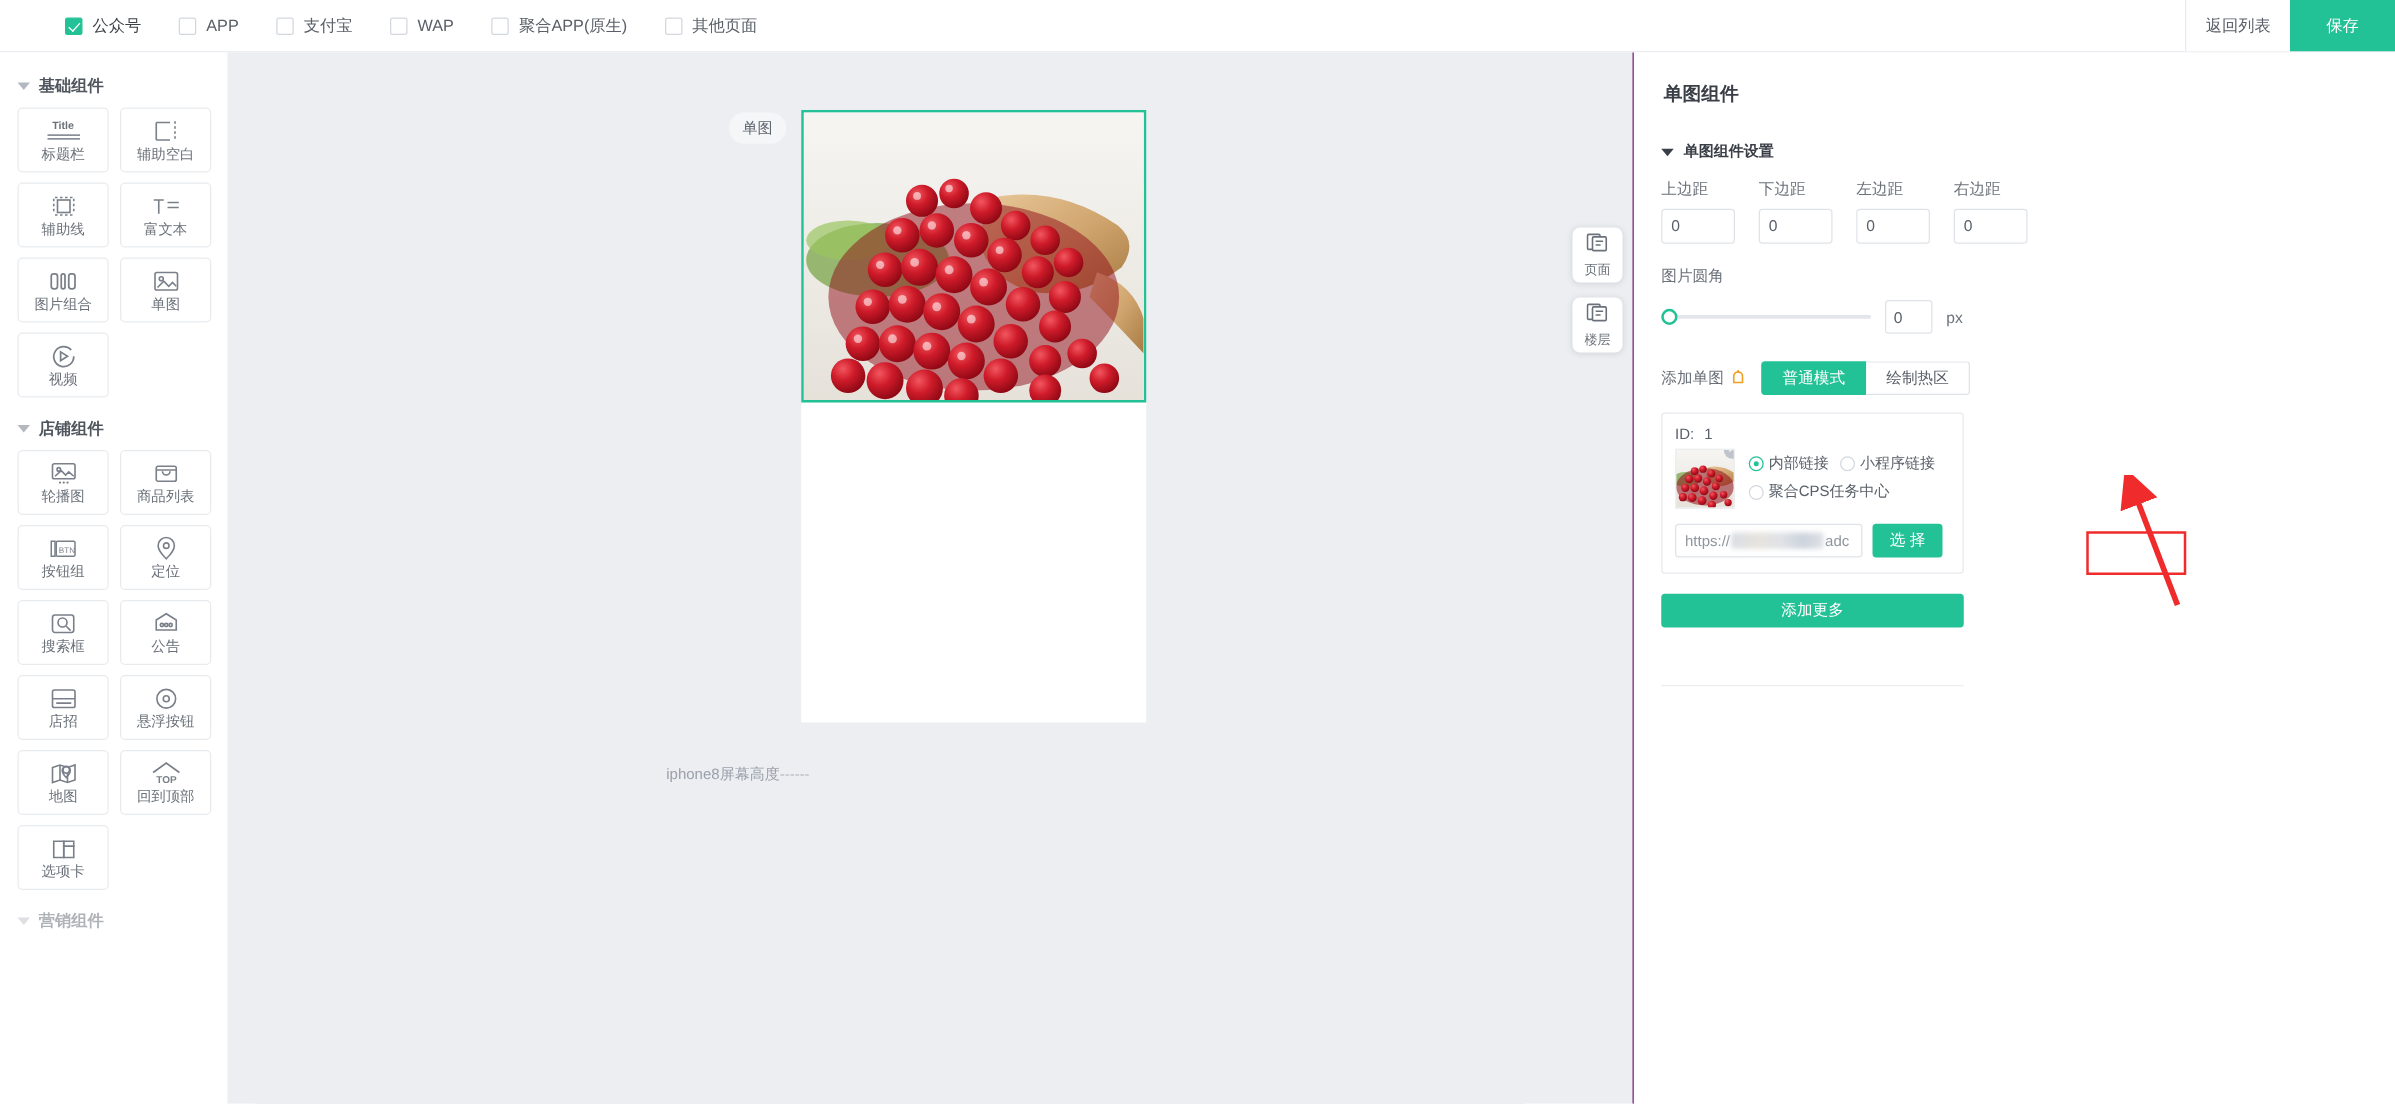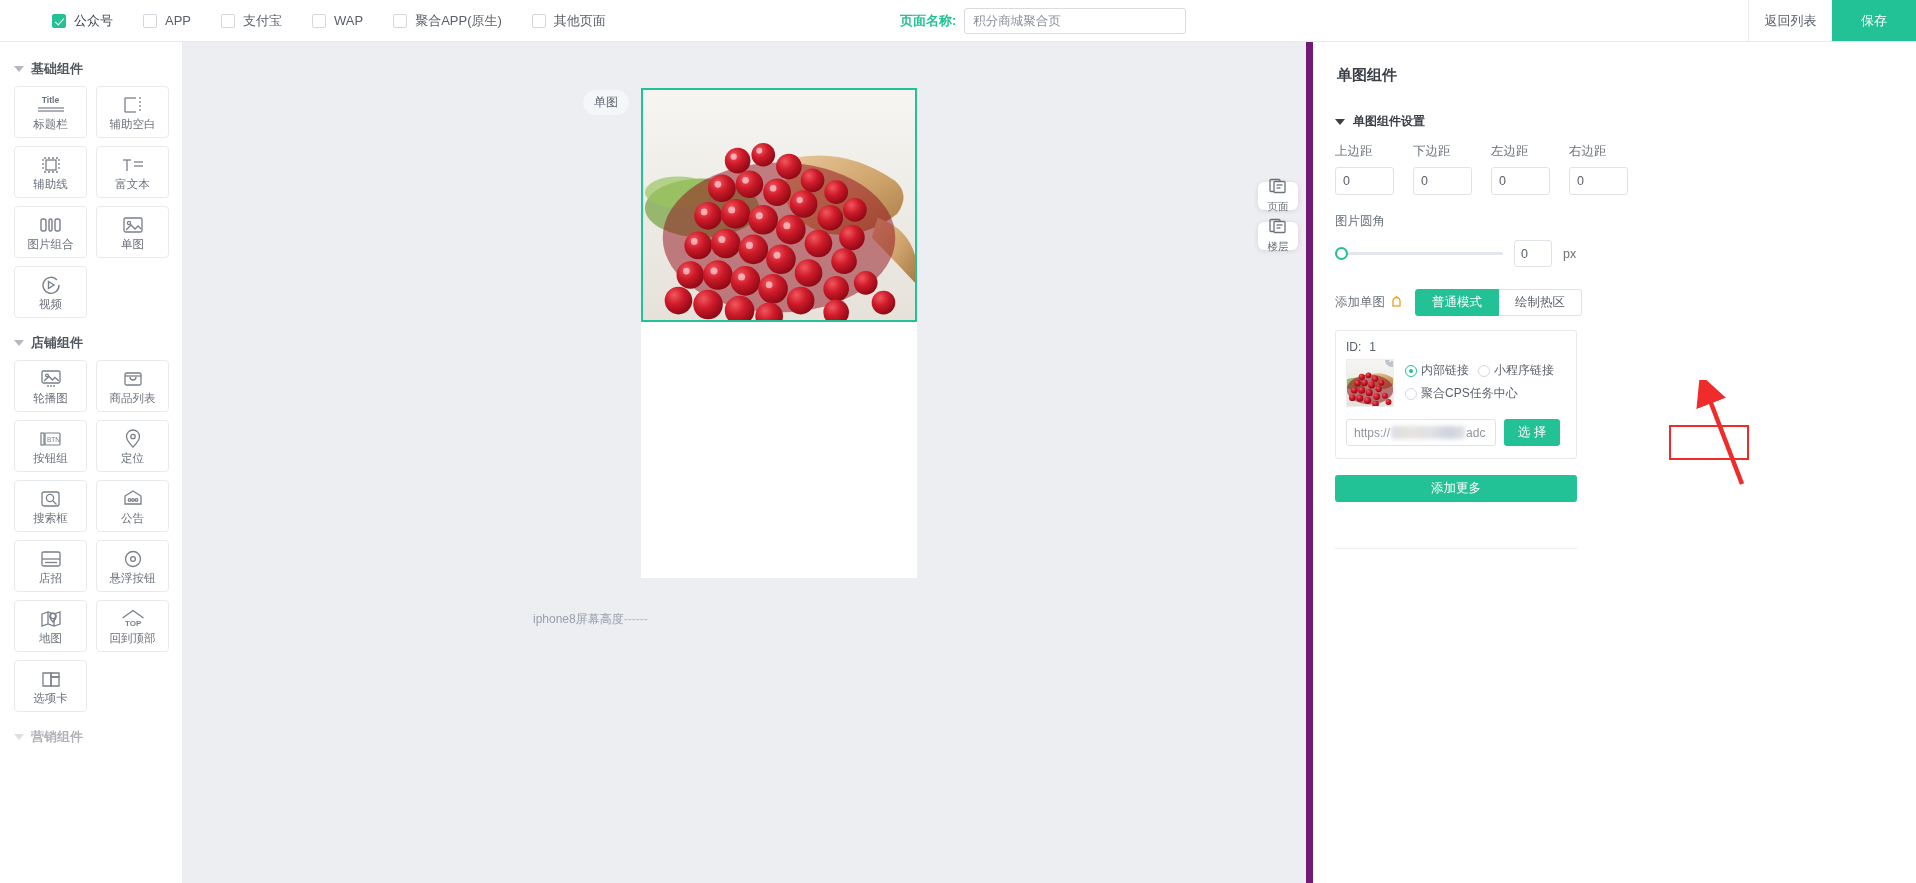--- a/index.html
+++ b/index.html
@@ -107,31 +107,31 @@
   }
   .pom { position: absolute; inset: 0; }
   .hint-line {
     position: absolute; left: 350px; top: 569px;
     font-size: 12px; color: #9aa0ab; white-space: nowrap;
   }
   .hint-dashes { letter-spacing: 0px; color: #b6bbc4; }
 
   .float-btns { position: absolute; right: 8px; top: 140px; display: flex; flex-direction: column; gap: 12px; }
   .fbtn {
-    width: 40px; height: 28px; background: #fff; border-radius: 6px;
+    width: 40px; height: 44px; background: #fff; border-radius: 6px;
     box-shadow: 0 1px 5px rgba(40,50,70,.13);
     display: flex; flex-direction: column; align-items: center; justify-content: center; gap: 2px;
     cursor: pointer;
   }
   .fbtn .flbl { font-size: 10.5px; color: #6b717a; }
 
   
   .rpanel {
     position: absolute; left: 1306px; top: 42px; width: 610px; height: 841px;
-    background: #fff; border-left: 7px solid #701a75; padding: 18px 24px 0 22px;
+    background: #fff; border-left: 1px solid #701a75; padding: 18px 24px 0 22px;
     overflow: hidden;
   }
   .rtitle { font-size: 15px; color: #3a3f47; font-weight: bold; margin: 6px 0 28px 2px; }
   .sec-title {
     display: flex; align-items: center; gap: 8px;
     font-size: 12px; color: #3a3f47; font-weight: bold; margin-bottom: 13px;
   }
   .caret-dk {
     width: 0; height: 0; border-left: 5px solid transparent;
     border-right: 5px solid transparent; border-top: 6px solid #3a3f47;
@@ -262,24 +262,20 @@
       <label class="chk">
         <span class="chkbox"></span>
         <span class="lbl">聚合APP(原生)</span>
       </label>
       <label class="chk">
         <span class="chkbox"></span>
         <span class="lbl">其他页面</span>
       </label>
     </div>
 
-    <div class="pagename-wrap">
-      <span class="pagename-label">页面名称:</span>
-      <input class="pagename-input" type="text" value="积分商城聚合页" style="">
-    </div>
 
     <div class="topbar-right">
       <div class="btn-back">返回列表</div>
       <div class="btn-save">保存</div>
     </div>
   </div>
 
   <div class="sidebar">
 
     <div class="group-title">

